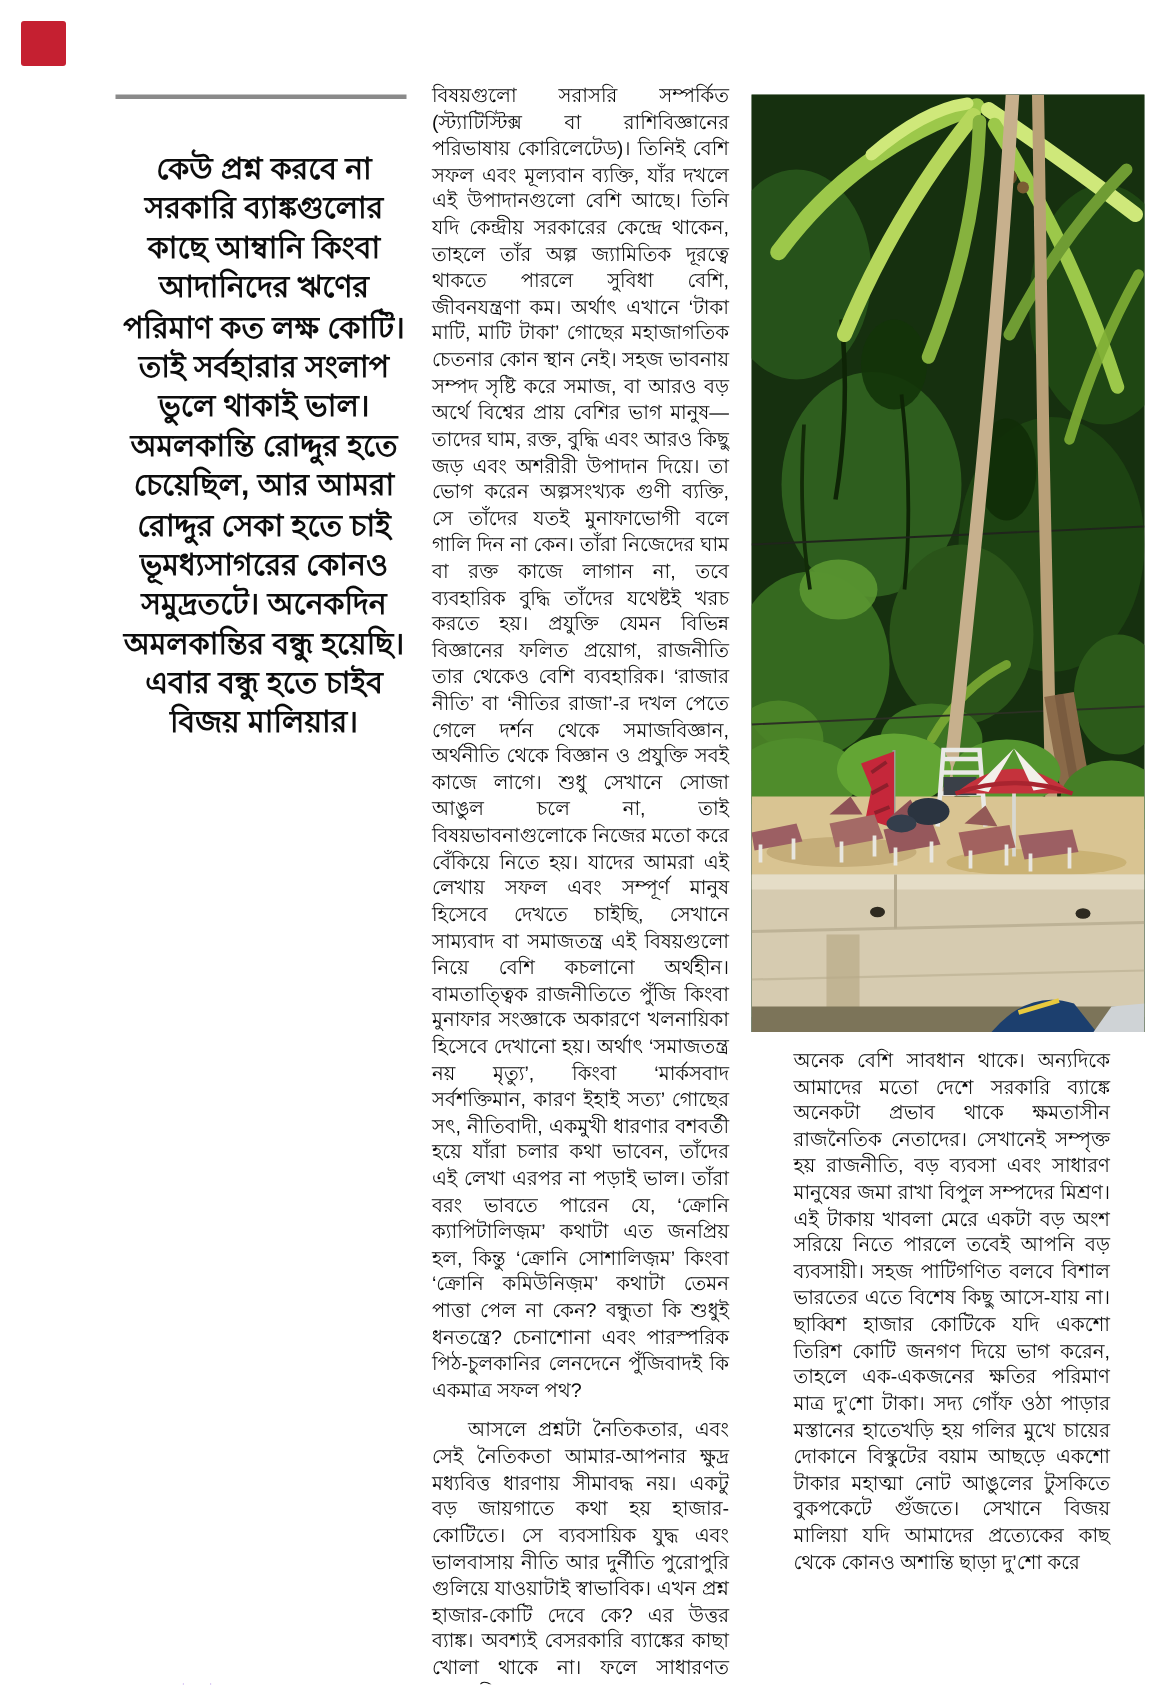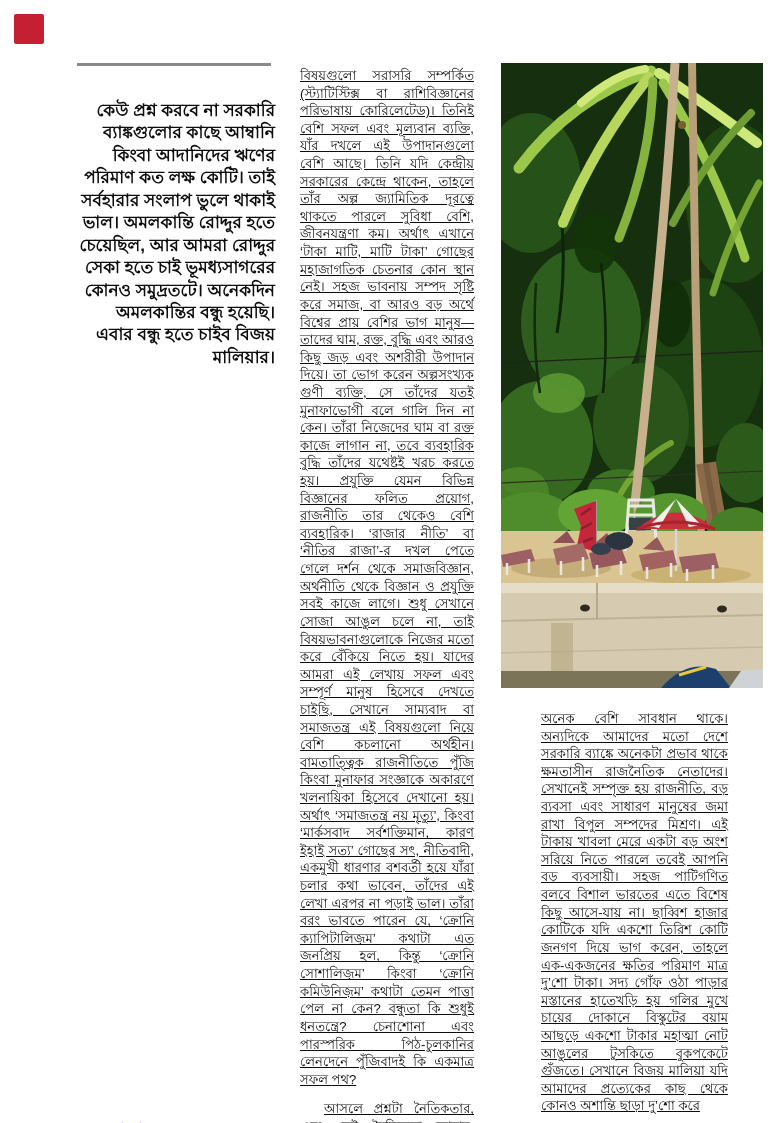--- a/index.html
+++ b/index.html
@@ -4,26 +4,26 @@
 <style>
   html,body{margin:0;padding:0;background:#ffffff;}
   body{font-family:"Liberation Sans","DejaVu Sans",sans-serif;color:#111;}
   .page{position:relative;width:770px;height:1123px;margin:0 auto;background:#fff;overflow:hidden;}
 
   .brand-mark{position:absolute;left:14px;top:14px;width:30px;height:30px;background:#c52031;border-radius:2px;}
 
   .rule{position:absolute;left:77px;top:63px;width:194px;height:3px;background:#8a8a8a;}
 
   .pullquote{position:absolute;left:77px;top:100px;width:198px;
-    font-size:17px;font-weight:bold;line-height:1.32;color:#0d0d0d;text-align:right;}
+    font-size:20px;font-weight:bold;line-height:1.32;color:#0d0d0d;text-align:center;}
 
   .bodycol{position:absolute;font-size:13.1px;line-height:1.345;text-align:justify;color:#0d0d0d;}
   .col1{left:288px;top:55px;width:198px;}
   .col2{left:529px;top:698px;width:211px;}
-  .bodycol p{margin:12px;text-decoration:underline;}
+  .bodycol p{margin:0;}
   .bodycol p.indent{margin-top:9px;text-indent:24px;}
 
   .photo{position:absolute;left:501px;top:63px;width:262px;height:625px;overflow:hidden;background:#16300f;}
   .photo svg{display:block;width:262px;height:625px;}
 
   .folio{position:absolute;left:77px;top:1118px;font-size:13px;color:#6d28d9;}
   .folio .num{margin-right:14px;}
 </style>
 </head>
 <body>

